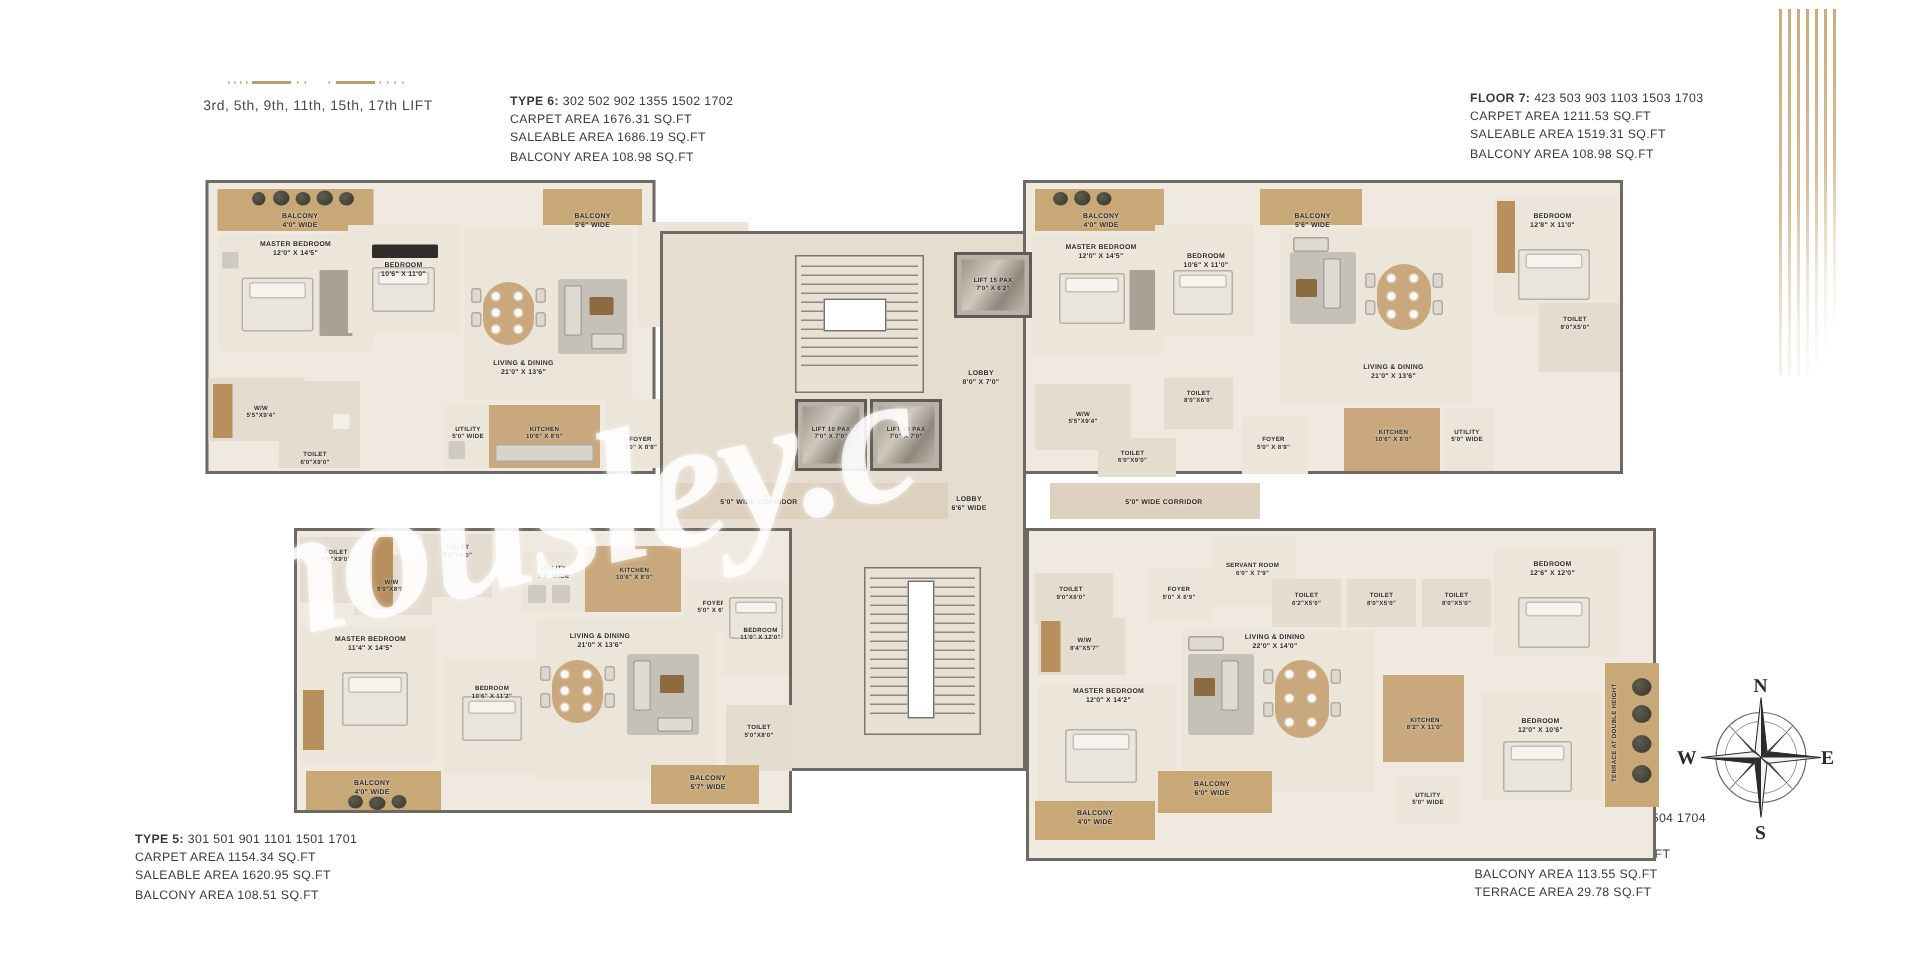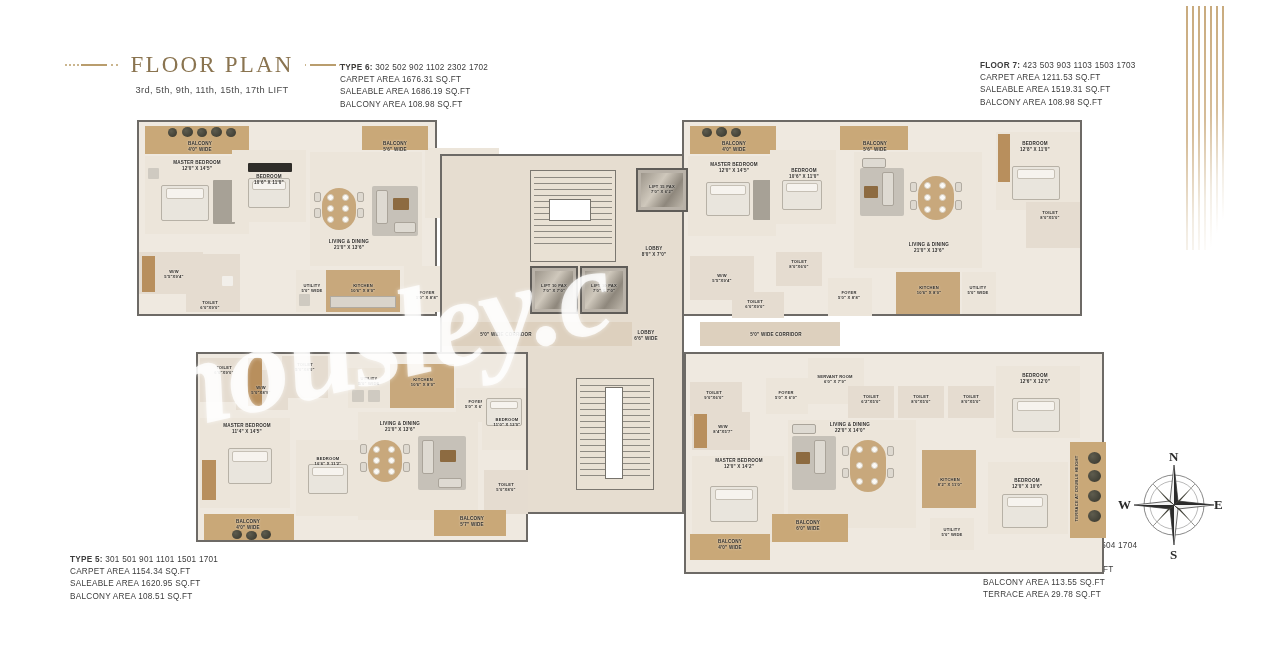--- a/index.html
+++ b/index.html
@@ -108,50 +108,49 @@
     <div class="title-row">
       <span class="orn">
         <span class="dot" style="left:0"></span>
           <span class="dot" style="left:4px"></span>
         <span class="dot" style="left:8px"></span>
           <span class="dot" style="left:12px"></span>
         <span class="bar" style="left:16px; width:26px;"></span>
         <span class="dot" style="left:46px"></span>
           <span class="dot" style="left:51px"></span>
       </span>
-      <span class="title-main">FLOOR PLAN</span>
       <span class="orn">
         <span class="dot" style="left:2px"></span>
         <span class="bar" style="left:7px; width:26px;"></span>
         <span class="dot" style="left:36px"></span>
           <span class="dot" style="left:41px"></span>
         <span class="dot" style="left:46px"></span>
           <span class="dot" style="left:51px"></span>
       </span>
     </div>
     <div class="subtitle">3rd, 5th, 9th, 11th, 15th, 17th LIFT</div>
   </div>
 
   <div class="legend" style="left:340px; top:62px;">
     <span class="row"><span class="l-head">TYPE 6:</span>
-      <span>302 502 902 1102 2302 1702</span></span>
+      <span>302 502 902 1355 1502 1702</span></span>
     <span class="row">CARPET AREA 1676.31 SQ.FT</span>
     <span class="row">SALEABLE AREA 1686.19 SQ.FT</span>
     <span class="row">BALCONY AREA 108.98 SQ.FT</span>
   </div>
 
   <div class="legend" style="left:980px; top:60px;">
     <span class="row"><span class="l-head">FLOOR 7:</span>
       <span>423 503 903 1103 1503 1703</span></span>
     <span class="row">CARPET AREA 1211.53 SQ.FT</span>
     <span class="row">SALEABLE AREA 1519.31 SQ.FT</span>
     <span class="row">BALCONY AREA 108.98 SQ.FT</span>
   </div>
 
-  <div class="legend" style="left:70px; top:554px;">
+  <div class="legend" style="left:90px; top:554px;">
     <span class="row"><span class="l-head">TYPE 5:</span>
       <span>301 501 901 1101 1501 1701</span></span>
     <span class="row">CARPET AREA 1154.34 SQ.FT</span>
     <span class="row">SALEABLE AREA 1620.95 SQ.FT</span>
     <span class="row">BALCONY AREA 108.51 SQ.FT</span>
   </div>
 
   <div class="legend" style="left:983px; top:540px;">
     <span class="row"><span class="l-head">TYPE 8B:</span>
       <span>304 504 904 1104 1504 1704</span></span>

